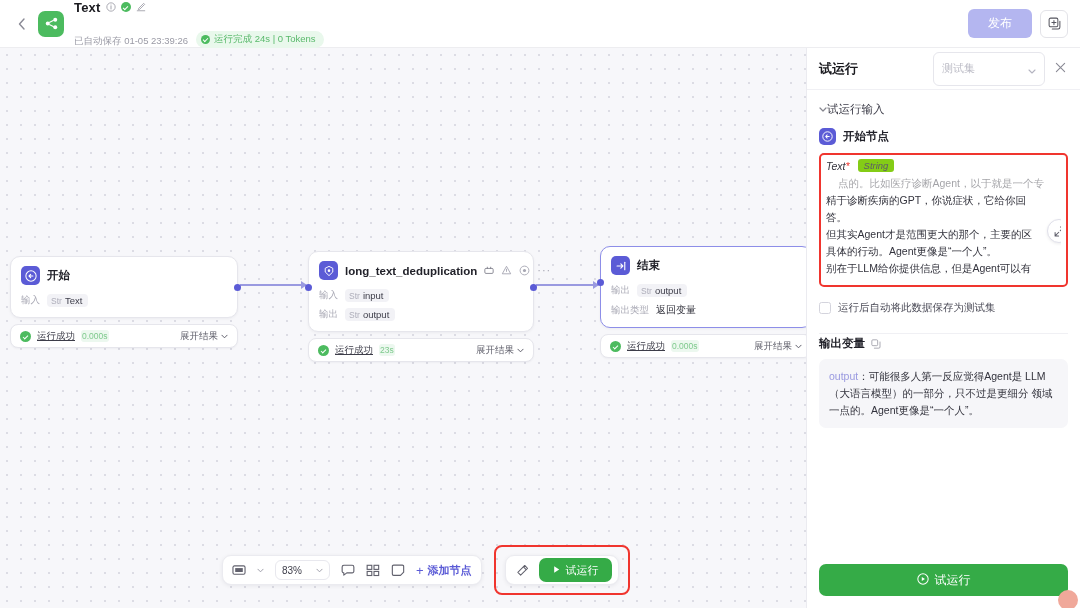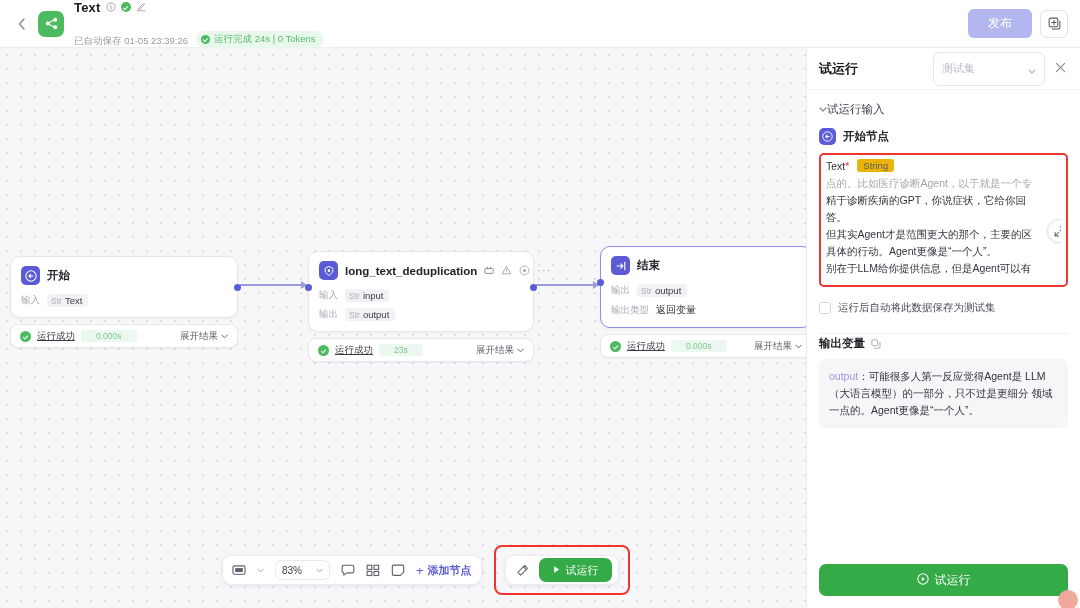--- a/index.html
+++ b/index.html
@@ -94,21 +94,21 @@
     margin-top: 6px; background: #fff; border: 1px solid #e6e6ec; border-radius: 8px;
     height: 24px; display: flex; align-items: center; padding: 0 9px;
     box-shadow: 0 1px 2px rgba(20,20,40,.04);
   }
   .st-dot { width: 11px; height: 11px; border-radius: 50%; background: #4cbb5f; position: relative; flex: none; }
   .st-dot:after {
     content: ""; position: absolute; left: 2.8px; top: 4.4px; width: 4.4px; height: 2.2px;
     border-left: 1.4px solid #fff; border-bottom: 1.4px solid #fff; transform: rotate(-45deg);
   }
   .st-text { font-size: 9.5px; color: #3d3d49; margin-left: 6px; text-decoration: underline; }
-  .st-time { font-size: 8.5px; color: #7ec98c; background: #ecf8ef; border-radius: 3px; padding: 1px 15px; margin-left: 6px; }
+  .st-time { font-size: 8.5px; color: #7ec98c; background: #ecf8ef; border-radius: 3px; padding: 1px 1px; margin-left: 6px; }
   .st-expand { margin-left: auto; font-size: 9.5px; color: #5c5c68; display: flex; align-items: center; gap: 3px; cursor: pointer; }
 
   .port { position: absolute; width: 7px; height: 7px; border-radius: 50%; background: #5b5bd6; }
   .edge { position: absolute; height: 1.5px; background: #9a9ae0; }
   .edge:after {
     content: ""; position: absolute; right: -1px; top: -3px;
     border-left: 6px solid #9a9ae0; border-top: 4px solid transparent; border-bottom: 4px solid transparent;
   }
 
   
@@ -167,29 +167,29 @@
   }
   .caret { color: #86868f; font-size: 9px; }
   .section-title { font-size: 11.5px; color: #3d3d49; }
 
   .start-node-row { display: flex; align-items: center; gap: 7px; margin: 4px 0 8px 0; }
   .sn-icon { width: 17px; height: 17px; border-radius: 5px; background: #5b5bd6;
              display: flex; align-items: center; justify-content: center; flex: none; }
   .sn-label { font-size: 11.5px; font-weight: bold; color: #22222a; }
 
   .field-box { position: relative; border: 2px solid #f0352e; border-radius: 5px; padding: 4px 5px 6px 5px; }
-  .field-label-row { display: flex; align-items: center; gap: 8px; margin-bottom: 3px; }
+  .field-label-row { display: flex; align-items: center; gap: 8px; margin-bottom: 3px; font-style: italic; }
   .field-label { font-size: 10.5px; color: #33333d; }
   .field-label .req { color: #f0352e; }
-  .type-badge { background: #eab308; border-radius: 3px; padding: 1px 6px; font-size: 9.5px; color: #5c5c68; }
+  .type-badge { background: #84cc16; border-radius: 3px; padding: 1px 6px; font-size: 9.5px; color: #5c5c68; }
   .textarea-box {
     position: relative; height: 104px; overflow: hidden; font-size: 10.5px; color: #33333d;
     line-height: 1.62;
   }
-  .textarea-box .clip-line { color: #33333d; opacity: .45; }
+  .textarea-box .clip-line { color: #33333d; opacity: .45; margin-left: 12px; }
   .expand-circle {
     position: absolute; right: -10px; top: 44px; width: 24px; height: 24px; border-radius: 50%;
     background: #fff; border: 1px solid #e0e0ea; display: flex; align-items: center; justify-content: center;
     color: #5c5c68; cursor: pointer; box-shadow: 0 1px 3px rgba(20,20,40,.08);
   }
 
   .save-row { display: flex; align-items: center; gap: 7px; margin-top: 14px; }
   .checkbox { width: 12px; height: 12px; border: 1px solid #d4d4dd; border-radius: 2.5px; background: #fff; flex: none; cursor: pointer; }
   .save-text { font-size: 10.5px; color: #4b4b57; }
 

